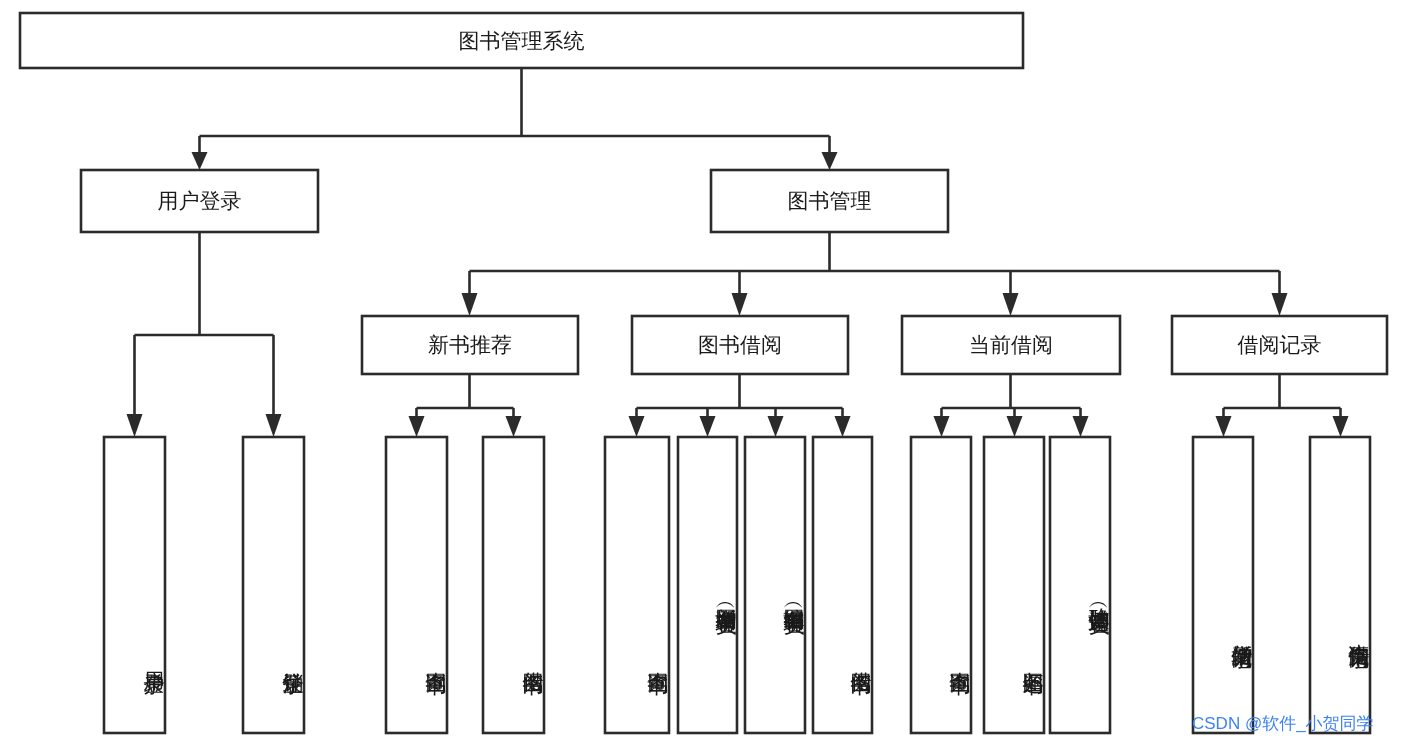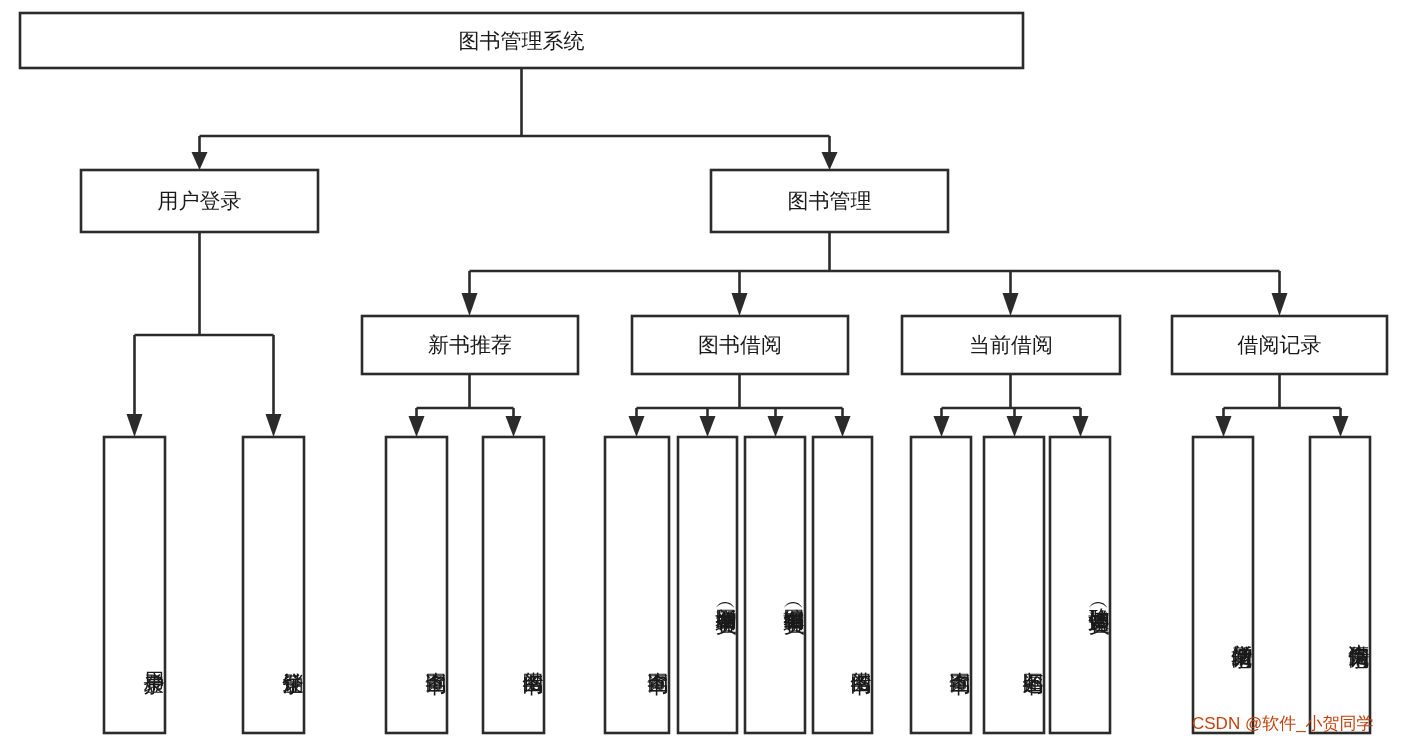--- a/index.html
+++ b/index.html
@@ -72,21 +72,21 @@
     top: 0;
     width: 1405px;
     height: 747px;
   }
   .watermark {
     position: absolute;
     left: 1192px;
     top: 712px;
     font-family: "Liberation Sans", "DejaVu Sans", sans-serif;
     font-size: 17px;
-    color: #c2410c;
+    color: #3b82f6;
     white-space: nowrap;
     user-select: none;
   }
 </style>
 </head>
 <body>
 
 <div id="diagram-root">
 
   <svg class="flow" viewBox="0 0 1405 747">

